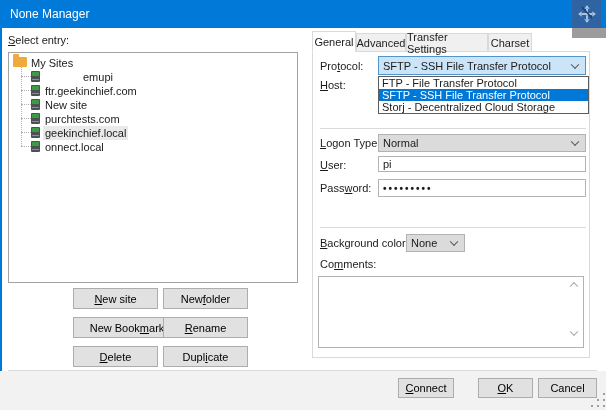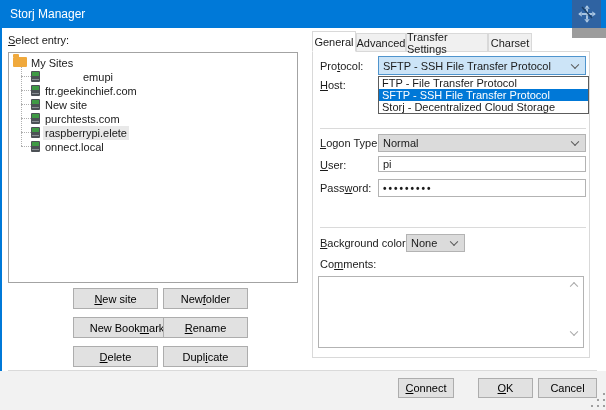--- a/index.html
+++ b/index.html
@@ -60,21 +60,21 @@
   .grip{position:absolute;left:597px;top:399px;width:2px;height:2px;background:#9f9f9f;
         box-shadow:6px 0 #9f9f9f,6px -6px #9f9f9f,0 6px #9f9f9f,6px 6px #9f9f9f,-6px 6px #9f9f9f;}
   u{text-decoration:underline;}
 </style>
 </head>
 <body>
 
 <div class="screen">
 
   <div class="titlebar">
-    <span class="title">Storj Manager</span>
+    <span class="title">None Manager</span>
   </div>
   <div class="cursor-box">
     <svg width="18" height="18" viewBox="0 0 18 18">
       <g fill="#cfe3f5" stroke="#2f63a2" stroke-width="0.5">
         <polygon points="9,0 12,4 6,4"></polygon>
         <polygon points="9,18 12,14 6,14"></polygon>
         <polygon points="0,9 4,6 4,12"></polygon>
         <polygon points="18,9 14,6 14,12"></polygon>
         <rect x="8" y="3" width="2" height="12"></rect>
         <rect x="3" y="8" width="12" height="2"></rect>
@@ -112,21 +112,21 @@
     <div class="tree-row" style="top:45px;">
       <span class="server-icon" style="left:22px;top:1px;"></span>
       <span class="tree-label" style="left:34px;">New site</span>
     </div>
     <div class="tree-row" style="top:59px;">
       <span class="server-icon" style="left:22px;top:1px;"></span>
       <span class="tree-label" style="left:34px;">purchtests.com</span>
     </div>
     <div class="tree-row selected" style="top:73px;">
       <span class="server-icon" style="left:22px;top:1px;"></span>
-      <span class="tree-label" style="left:34px;">raspberrypi.elete</span>
+      <span class="tree-label" style="left:34px;">geekinchief.local</span>
     </div>
     <div class="tree-row" style="top:87px;">
       <span class="server-icon" style="left:22px;top:1px;"></span>
       <span class="tree-label" style="left:34px;">onnect.local</span>
     </div>
   </div>
 
   <div class="btn" style="left:73px;top:288px;width:85px;height:21px;"><u>N</u>ew site</div>
   <div class="btn" style="left:163px;top:288px;width:85px;height:21px;">New <u>f</u>older</div>
   <div class="btn" style="left:73px;top:317px;width:108px;height:21px;">New Book<u>m</u>ark</div>

